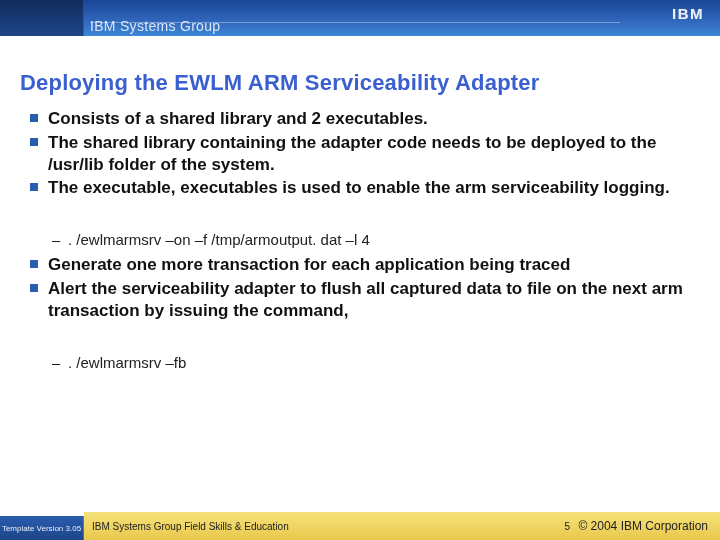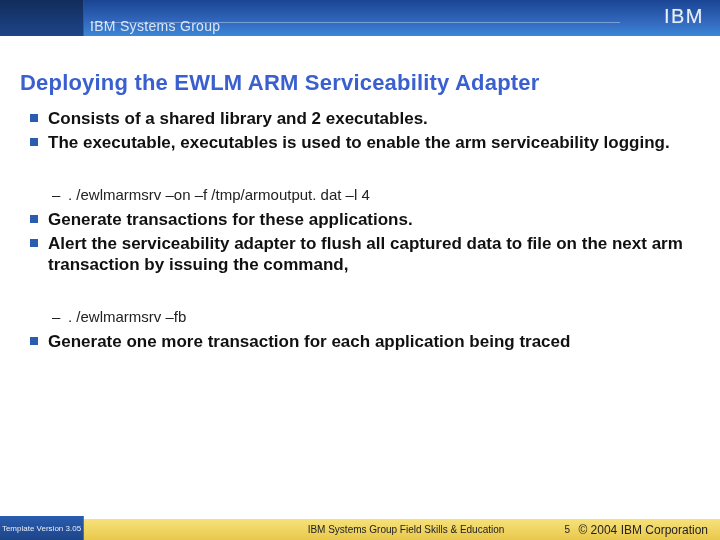--- a/index.html
+++ b/index.html
@@ -4,38 +4,38 @@
 <style>
   * { box-sizing: border-box; margin: 0; padding: 0; }
   html, body { width: 720px; height: 540px; font-family: Arial, Helvetica, sans-serif; background: #fff; overflow: hidden; }
   .slide { position: relative; width: 720px; height: 540px; }
 
   
   .header { position: relative; height: 36px; background: linear-gradient(to bottom, #1a4594 0%, #2a5caf 40%, #356fc4 70%, #3a88d8 100%); }
   .header-left-stripe { position: absolute; left: 0; top: 0; width: 84px; height: 36px; background: linear-gradient(to bottom, #122c5b 0%, #1d4589 100%); border-right: 1px solid rgba(255,255,255,0.15); }
   .header .group-label { position: absolute; left: 90px; top: 18px; color: #dbe6f5; font-size: 14px; letter-spacing: 0.3px; }
   .header .group-underline { position: absolute; left: 90px; top: 22px; width: 530px; height: 1px; background: rgba(255,255,255,0.35); }
-  .header .ibm-logo { position: absolute; right: 16px; top: 5px; color: #e8eef8; font-family: "Arial Black", Arial, sans-serif; font-weight: 400; font-size: 20px; letter-spacing: 1.5px; text-shadow: 0 0 1px rgba(255,255,255,0.4); }
+  .header .ibm-logo { position: absolute; right: 16px; top: 5px; color: #e8eef8; font-family: "Arial Black", Arial, sans-serif; font-weight: 700; font-size: 15px; letter-spacing: 1.5px; text-shadow: 0 0 1px rgba(255,255,255,0.4); }
 
   
   .title { position: absolute; left: 20px; top: 70px; color: #3a5fce; font-size: 22px; font-weight: bold; letter-spacing: 0.2px; }
 
   
   .body { position: absolute; left: 30px; right: 36px; top: 108px; }
   ul.topbullets { list-style: none; }
   ul.topbullets > li { position: relative; padding-left: 18px; font-size: 17px; font-weight: bold; line-height: 1.28; color: #111; margin-bottom: 2px; }
   ul.topbullets > li::before { content: ""; position: absolute; left: 0; top: 6px; width: 8px; height: 8px; background: #2a5caf; }
   ul.sub { list-style: none; margin: 3px 0 4px 0; }
   ul.sub > li { position: relative; padding-left: 20px; font-size: 15px; font-weight: normal; line-height: 1.35; color: #222; margin-top: 31px; }
   ul.sub > li::before { content: "–"; position: absolute; left: 4px; top: 0; color: #222; }
 
   
   .footer { position: absolute; left: 0; right: 0; bottom: 0; height: 24px; }
   .footer-left-blue { position: absolute; left: 0; bottom: 0; width: 84px; height: 24px; background: linear-gradient(to bottom, #2a5caf, #1d4589); color: #e8eef8; font-size: 8px; display: flex; align-items: center; justify-content: center; text-align: center; padding: 0 2px; border-right: 1px solid rgba(255,255,255,0.2); white-space: nowrap; overflow: hidden; }
-  .footer-yellow { position: absolute; left: 84px; right: 0; bottom: 0; height: 21px; background: linear-gradient(to bottom, #f6e27a, #e9c84c); display: flex; align-items: center; justify-content: center; }
+  .footer-yellow { position: absolute; left: 84px; right: 0; bottom: 0; height: 28px; background: linear-gradient(to bottom, #f6e27a, #e9c84c); display: flex; align-items: center; }
   .footer-yellow .branch { font-size: 10px; color: #222; padding-left: 8px; }
   .footer-yellow .pagenum { position: absolute; right: 150px; font-size: 10px; color: #222; }
   .footer-yellow .copyright { position: absolute; right: 12px; font-size: 12px; color: #222; }
 </style>
 </head>
 <body>
 
 <div class="slide">
 
   <div class="header">
@@ -43,34 +43,34 @@
     <div class="group-label">IBM Systems Group</div>
     <div class="group-underline"></div>
     <div class="ibm-logo">IBM</div>
   </div>
 
   <div class="title">Deploying the EWLM ARM Serviceability Adapter</div>
 
   <div class="body">
     <ul class="topbullets">
       <li><span>Consists of a shared library and 2 executables.</span></li>
+      <li><span>The shared library containing the adapter code needs to be deployed to the /usr/lib folder of the system.</span></li>
       <li>
         <span>The executable, executables is used to enable the arm serviceability logging.</span>
         <ul class="sub">
           <li><span>. /ewlmarmsrv –on –f /tmp/armoutput. dat –l 4</span></li>
         </ul>
       </li>
-      <li><span>Generate transactions for these applications.</span></li>
+      <li><span>Generate one more transaction for each application being traced</span></li>
       <li>
         <span>Alert the serviceability adapter to flush all captured data to file on the next arm transaction by issuing the command,</span>
         <ul class="sub">
           <li><span>. /ewlmarmsrv –fb</span></li>
         </ul>
       </li>
-      <li><span>Generate one more transaction for each application being traced</span></li>
     </ul>
   </div>
 
   <div class="footer">
     <div class="footer-left-blue">Template Version 3.05</div>
     <div class="footer-yellow">
       <span class="branch">IBM Systems Group Field Skills &amp; Education</span>
       <span class="pagenum">5</span>
       <span class="copyright">© 2004 IBM Corporation</span>
     </div>

